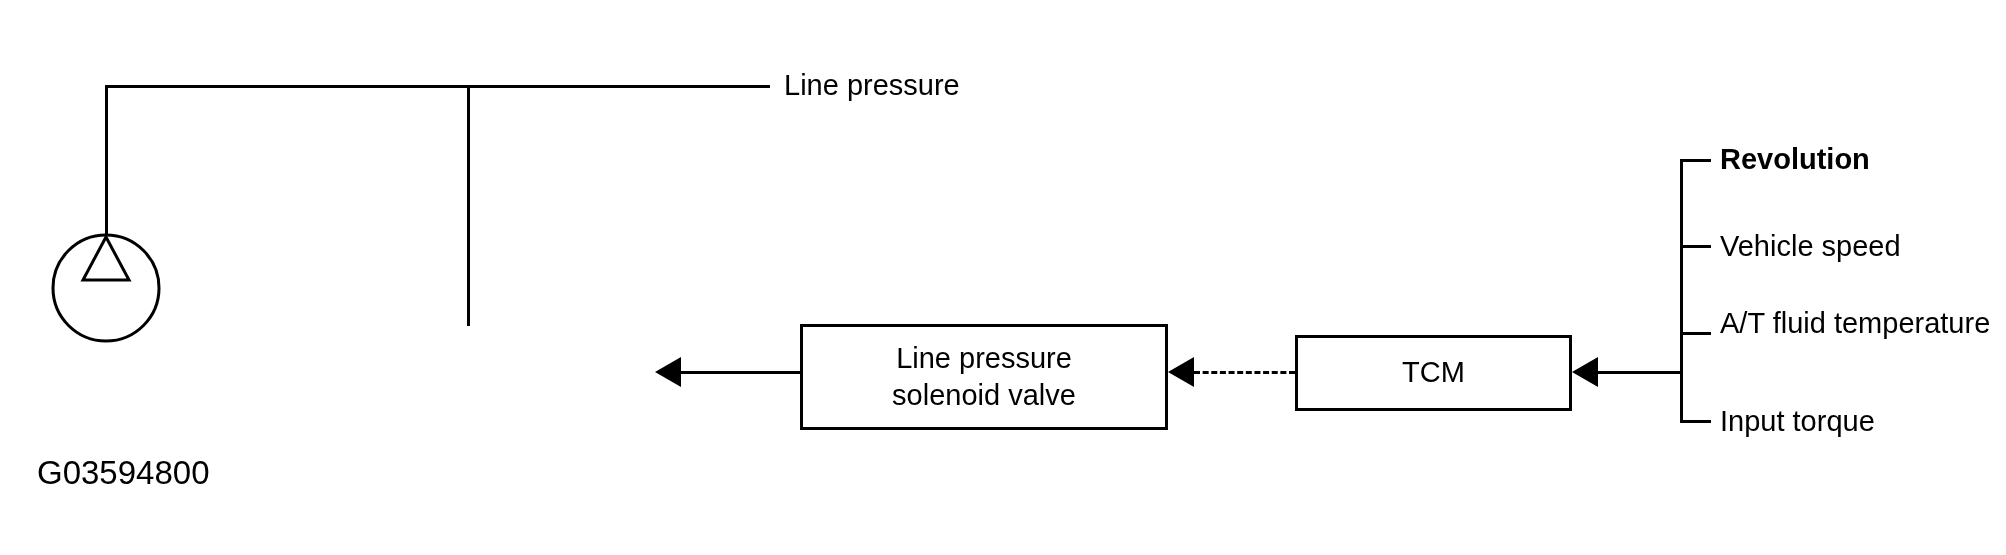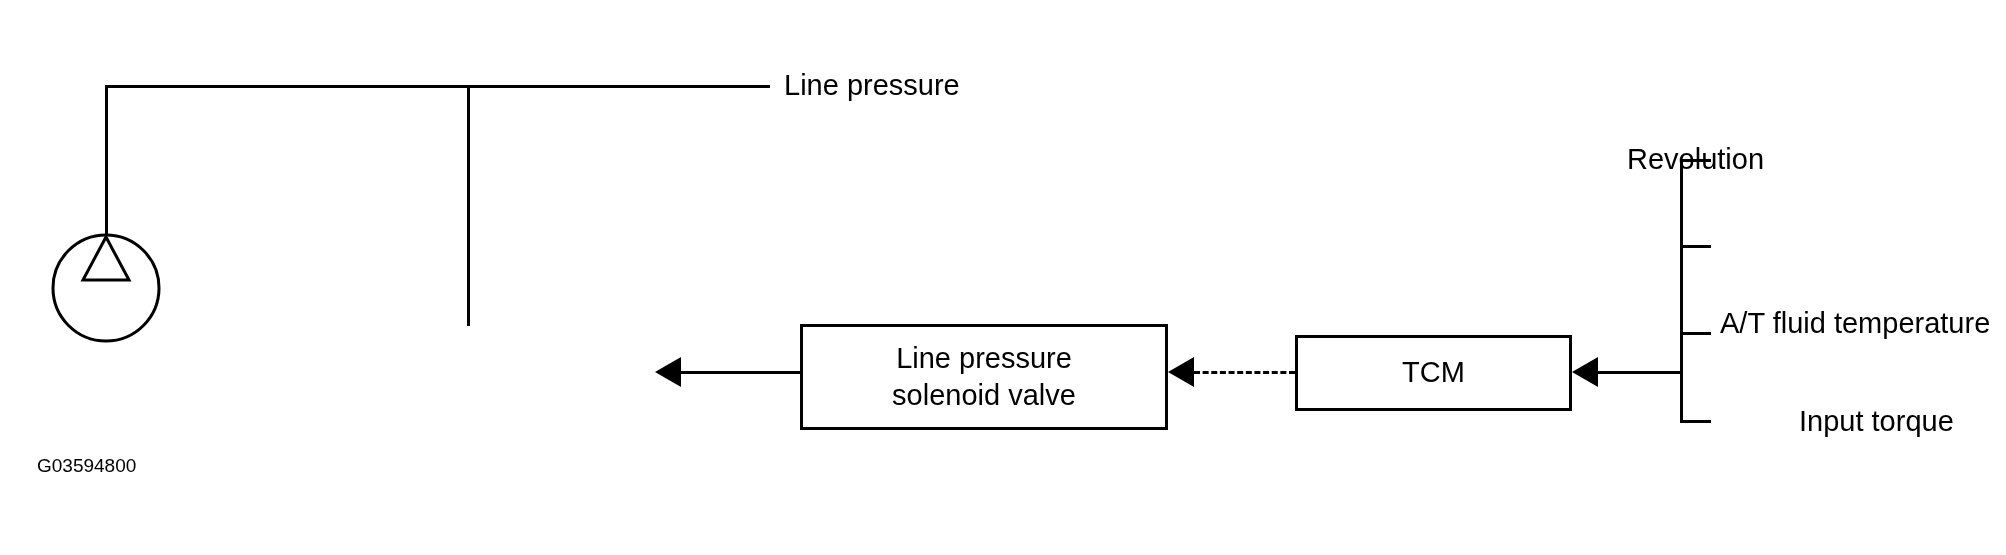--- a/index.html
+++ b/index.html
@@ -49,21 +49,21 @@
   }
   .label {
     position: absolute;
     font-size: 29px;
     color: #000000;
     white-space: nowrap;
     line-height: 1;
   }
   .caption {
     position: absolute;
-    font-size: 19px;
+    font-size: 33px;
     color: #000000;
     white-space: nowrap;
     line-height: 1;
   }
   .arrowhead {
     position: absolute;
     width: 0;
     height: 0;
     border-top: 15px solid transparent;
     border-bottom: 15px solid transparent;
@@ -111,17 +111,18 @@
   <div class="hline" style="left:1598px; top:371px; width:84px;"></div>
   <div class="arrowhead" style="left:1572px; top:357px;"></div>
 
   <div class="vline" style="left:1680px; top:159px; height:264px;"></div>
 
   <div class="hline" style="left:1680px; top:159px; width:31px;"></div>
   <div class="hline" style="left:1680px; top:245px; width:31px;"></div>
   <div class="hline" style="left:1680px; top:332px; width:31px;"></div>
   <div class="hline" style="left:1680px; top:420px; width:31px;"></div>
 
-  <div class="label" style="left:1627px; top:145px;">Revolution</div>
+  <div class="label" style="left:1720px; top:145px;font-weight:bold;">Revolution</div>
+  <div class="label" style="left:1720px; top:232px;">Vehicle speed</div>
   <div class="label" style="left:1720px; top:309px;">A/T fluid temperature</div>
-  <div class="label" style="left:1799px; top:407px;">Input torque</div>
+  <div class="label" style="left:1720px; top:407px;">Input torque</div>
 
 </div>
 
 </body></html>

